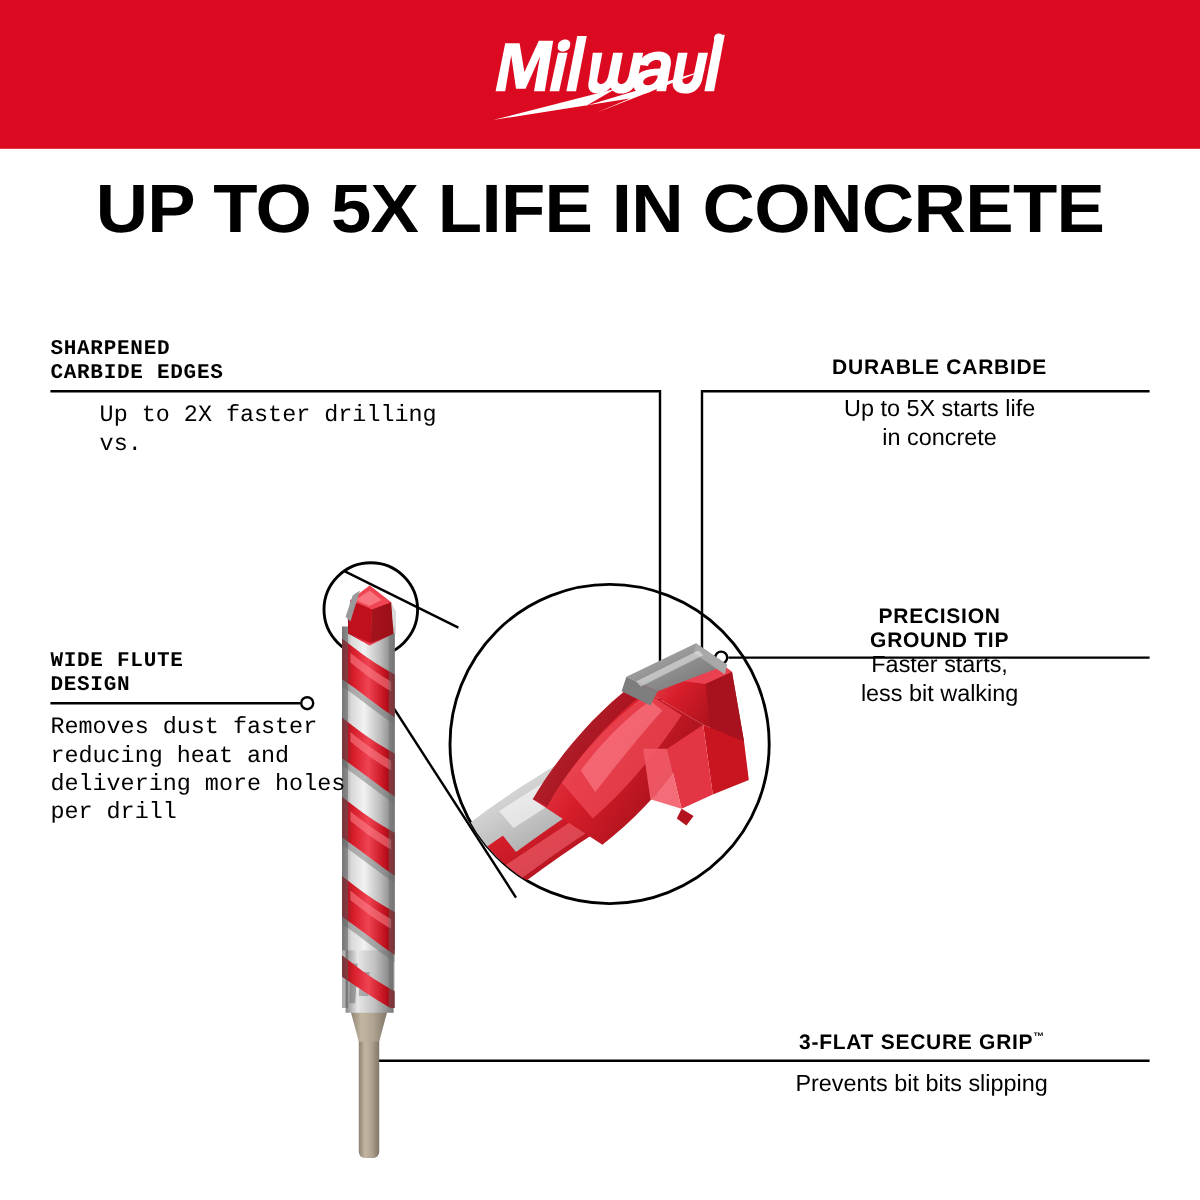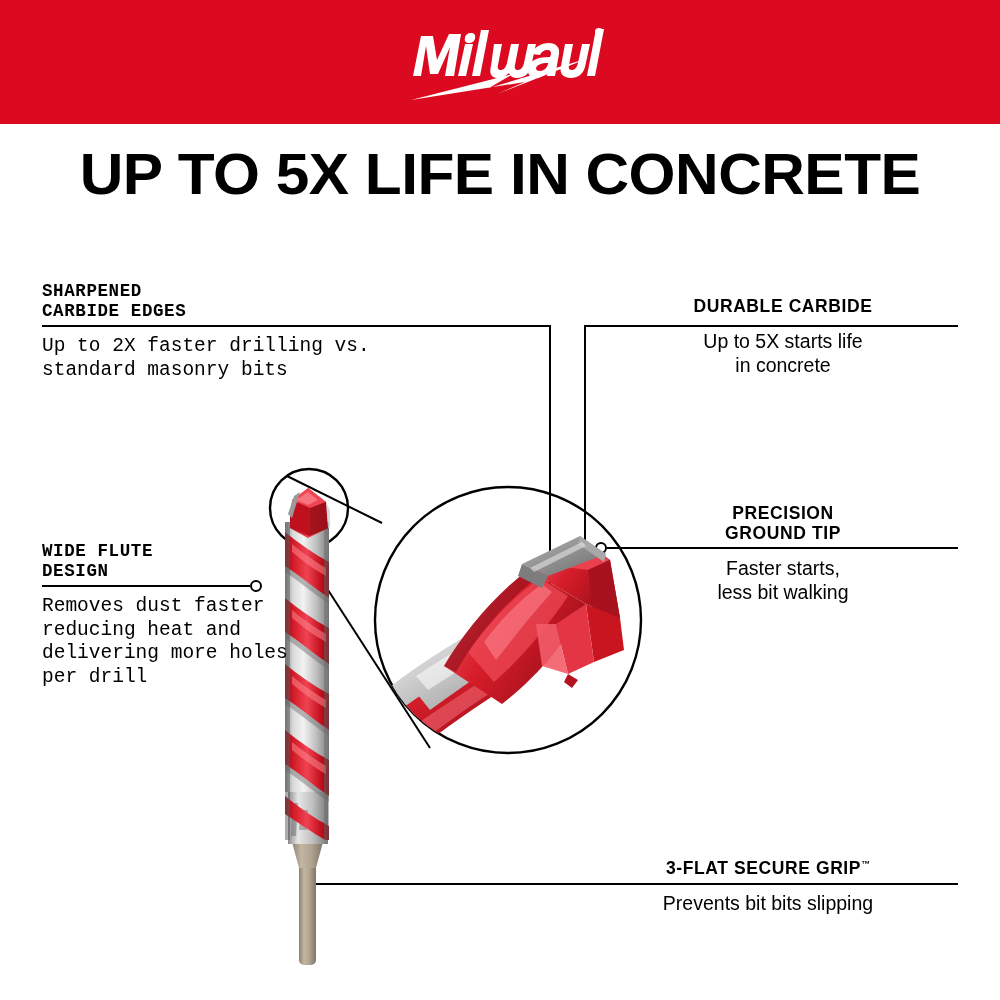--- a/index.html
+++ b/index.html
@@ -260,34 +260,33 @@
         <path d="M158,84 L210,58 L214,62 L162,88 Z" fill="#ffffff" opacity="0.45"></path>
 
         <path d="M196,190 L206,196 L200,204 L192,198 Z" fill="#b3131f"></path>
       </g>
     </g>
   </svg>
 
   <div class="callout align-left" style="left:42px; top:281px; width:340px;">
     <div class="c-title">SHARPENED</div>
     <div class="c-title">CARBIDE EDGES</div>
-    <div class="c-body" style="margin-top:14px;">Up to 2X faster drilling vs.</div>
-    <div class="c-body">standard masonry bits</div>
+    <div class="c-body" style="margin-top:14px;margin-left:41px;">Up to 2X faster drilling vs.</div>
   </div>
 
   <div class="callout align-right" style="left:608px; top:296px; width:350px;">
     <div class="c-title">DURABLE CARBIDE</div>
     <div class="c-body" style="margin-top:14px;">Up to 5X starts life</div>
     <div class="c-body">in concrete</div>
   </div>
 
   <div class="callout align-right" style="left:608px; top:503px; width:350px;">
     <div class="c-title">PRECISION</div>
     <div class="c-title">GROUND TIP</div>
-    <div class="c-body" style="margin-top:14px;">Faster starts,</div>
+    <div class="c-body" style="margin-top:0;">Faster starts,</div>
     <div class="c-body">less bit walking</div>
   </div>
 
   <div class="callout align-left" style="left:42px; top:541px; width:300px;">
     <div class="c-title">WIDE FLUTE</div>
     <div class="c-title">DESIGN</div>
     <div class="c-body" style="margin-top:14px;">Removes dust faster</div>
     <div class="c-body">reducing heat and</div>
     <div class="c-body">delivering more holes</div>
     <div class="c-body">per drill</div>

